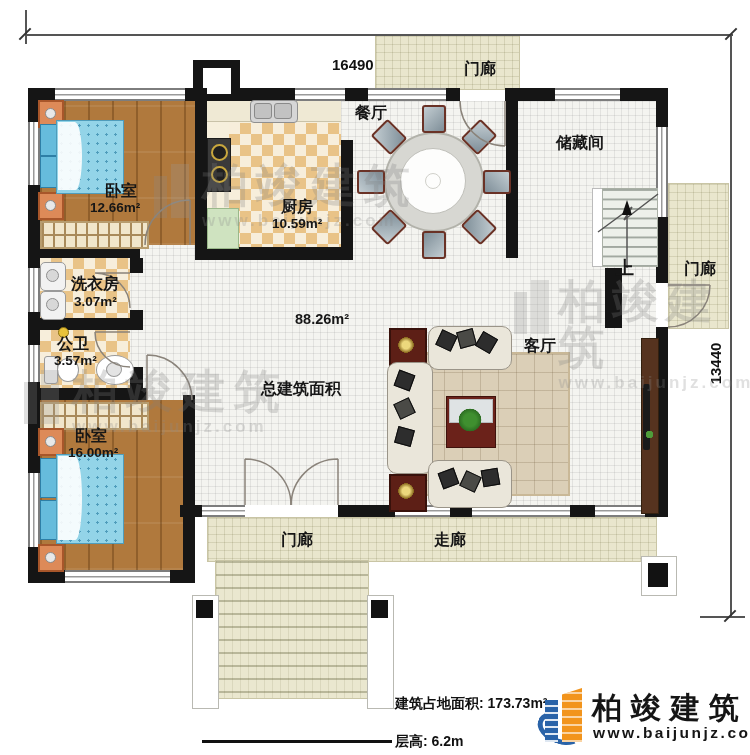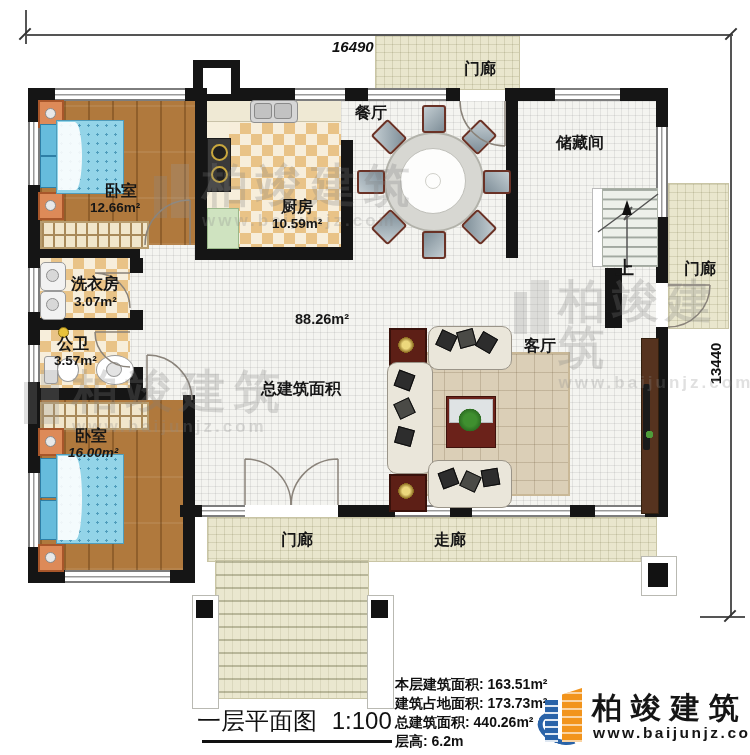--- a/index.html
+++ b/index.html
@@ -243,21 +243,21 @@
     <polygon points="622,215 632,215 627,200" fill="#111"></polygon>
   </svg>
 
   <div class="dim" style="left:25px;top:34px;width:708px;height:1.5px;"></div>
   <div class="dim" style="left:25px;top:10px;width:1.5px;height:34px;"></div>
   <div class="dim" style="left:730px;top:34px;width:1.5px;height:583px;"></div>
   <div class="dim" style="left:700px;top:616px;width:45px;height:1.5px;"></div>
   <div class="tick" style="left:17px;top:33px;"></div>
   <div class="tick" style="left:723px;top:33px;"></div>
   <div class="tick" style="left:722px;top:615px;"></div>
-  <div class="dimtxt" style="left:332px;top:38px;font-style:italic;">16490</div>
+  <div class="dimtxt" style="left:332px;top:56px;">16490</div>
   <div class="dimtxt" style="left:680px;top:355px;width:70px;text-align:center;transform:rotate(-90deg);">13440</div>
 
   <div class="wm" style="left:152px;top:162px;">
     <div class="wm-ic">
         <div class="b1"></div>
         <div class="b2"></div>
       </div>
     <div class="wm-tx">
         <div class="wm-big">柏竣建筑</div>
     <div class="wm-url">www.baijunjz.com</div>
@@ -290,45 +290,33 @@
   <div class="rarea" style="left:272px;top:216px;">10.59m²</div>
   <div class="rlabel" style="left:355px;top:103px;">餐厅</div>
   <div class="rlabel" style="left:464px;top:59px;">门廊</div>
   <div class="rlabel" style="left:556px;top:133px;">储藏间</div>
   <div class="rlabel" style="left:684px;top:259px;">门廊</div>
   <div class="rlabel" style="left:71px;top:274px;">洗衣房</div>
   <div class="rarea" style="left:74px;top:294px;">3.07m²</div>
   <div class="rlabel" style="left:57px;top:334px;">公卫</div>
   <div class="rarea" style="left:54px;top:353px;">3.57m²</div>
   <div class="rlabel" style="left:75px;top:426px;">卧室</div>
-  <div class="rarea" style="left:68px;top:445px;font-style:italic;">16.00m²</div>
+  <div class="rarea" style="left:68px;top:445px;">16.00m²</div>
   <div class="rarea" style="left:295px;top:311px;font-size:14.5px;">88.26m²</div>
   <div class="rlabel" style="left:261px;top:379px;">总建筑面积</div>
   <div class="rlabel" style="left:524px;top:336px;">客厅</div>
   <div class="rlabel" style="left:616px;top:256px;font-size:18px;">上</div>
   <div class="rlabel" style="left:281px;top:530px;">门廊</div>
   <div class="rlabel" style="left:434px;top:530px;">走廊</div>
 
-  <div class="abs" style="left:197px;top:705px;font-size:24px;color:#111;white-space:nowrap;">
-    <span>一层平面图</span>
-    <span style="margin-left:8px;">1:100</span>
-  </div>
   <div class="abs" style="left:202px;top:740px;width:190px;height:3px;background:#111;"></div>
 
-  <div class="stats-line" style="left:395px;top:676px;">
-    <span>本层建筑面积:</span>
-    <span>163.51m²</span>
-  </div>
   <div class="stats-line" style="left:395px;top:695px;">
     <span>建筑占地面积:</span>
     <span>173.73m²</span>
-  </div>
-  <div class="stats-line" style="left:395px;top:714px;">
-    <span>总建筑面积:</span>
-    <span>440.26m²</span>
   </div>
   <div class="stats-line" style="left:395px;top:733px;">
     <span>层高:</span>
     <span>6.2m</span>
   </div>
 
   <div class="abs" style="left:537px;top:686px;width:52px;height:62px;">
     <div class="abs" style="left:0px;top:26px;width:38px;height:22px;border:5px solid transparent;border-bottom:5px solid #2a63a8;border-left:5px solid #2a63a8;border-radius:50%;transform:rotate(18deg);"></div>
     <div class="abs" style="left:8px;top:14px;width:13px;height:42px;background:#2a63a8;
          background-image:repeating-linear-gradient(0deg,rgba(255,255,255,.85) 0 2px,transparent 2px 7px);"></div>

